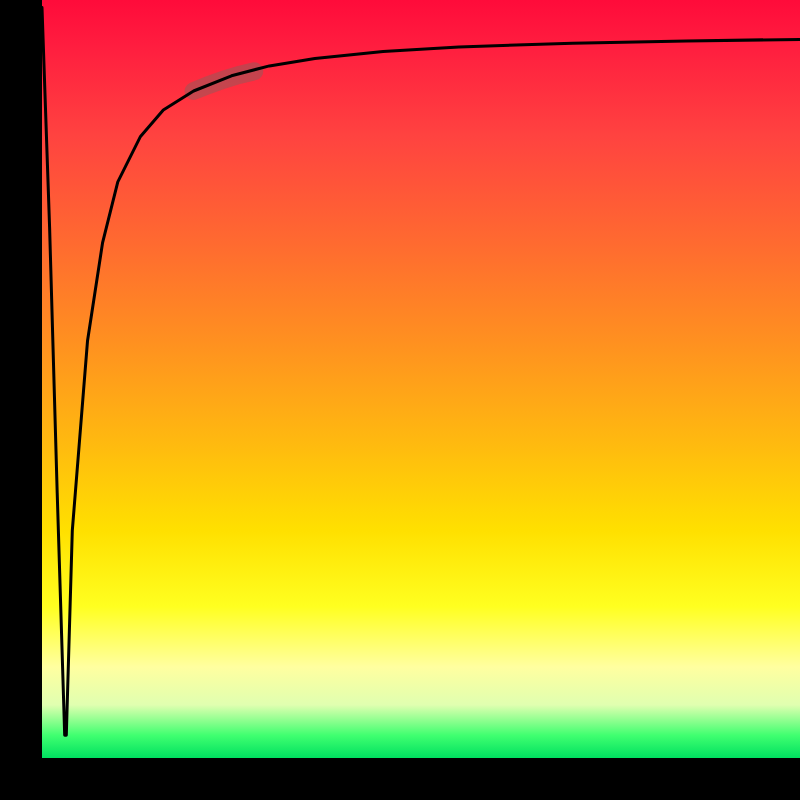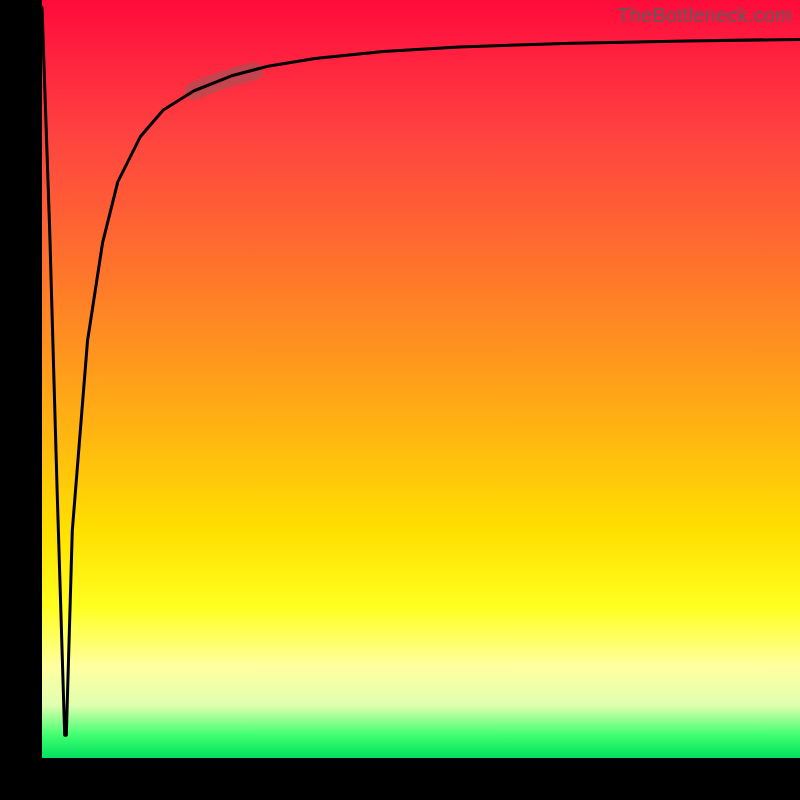--- a/index.html
+++ b/index.html
@@ -89,21 +89,20 @@
     stroke-width: 18;
     stroke-linecap: round;
   }
 </style>
 </head>
 <body>
 
 <div class="stage">
 
   <div class="plot">
-    <div class="watermark">TheBottleneck.com</div>
 
     <svg class="curves" viewBox="0 0 758 758" preserveAspectRatio="none">
       <path id="highlight-path" class="curve-highlight" d="M151.6 91.0 L166.8 84.9 L181.9 79.6 L197.1 75.0 L212.2 71.3"></path>
       <path id="main-path" class="curve-main" d="M0.0 7.6 L7.6 227.4 L15.2 492.7 L22.7 735.3 L24.3 735.3 L30.3 530.6 L45.5 341.1 L60.6 242.6 L75.8 181.9 L98.5 136.4 L121.3 109.9 L151.6 91.0 L189.5 75.8 L227.4 65.9 L272.9 58.4 L341.1 51.5 L416.9 47.0 L530.6 43.2 L644.3 40.9 L758.0 39.4"></path>
     </svg>
   </div>
 
   <div class="frame-left"></div>
   <div class="frame-bottom"></div>
 </div>

